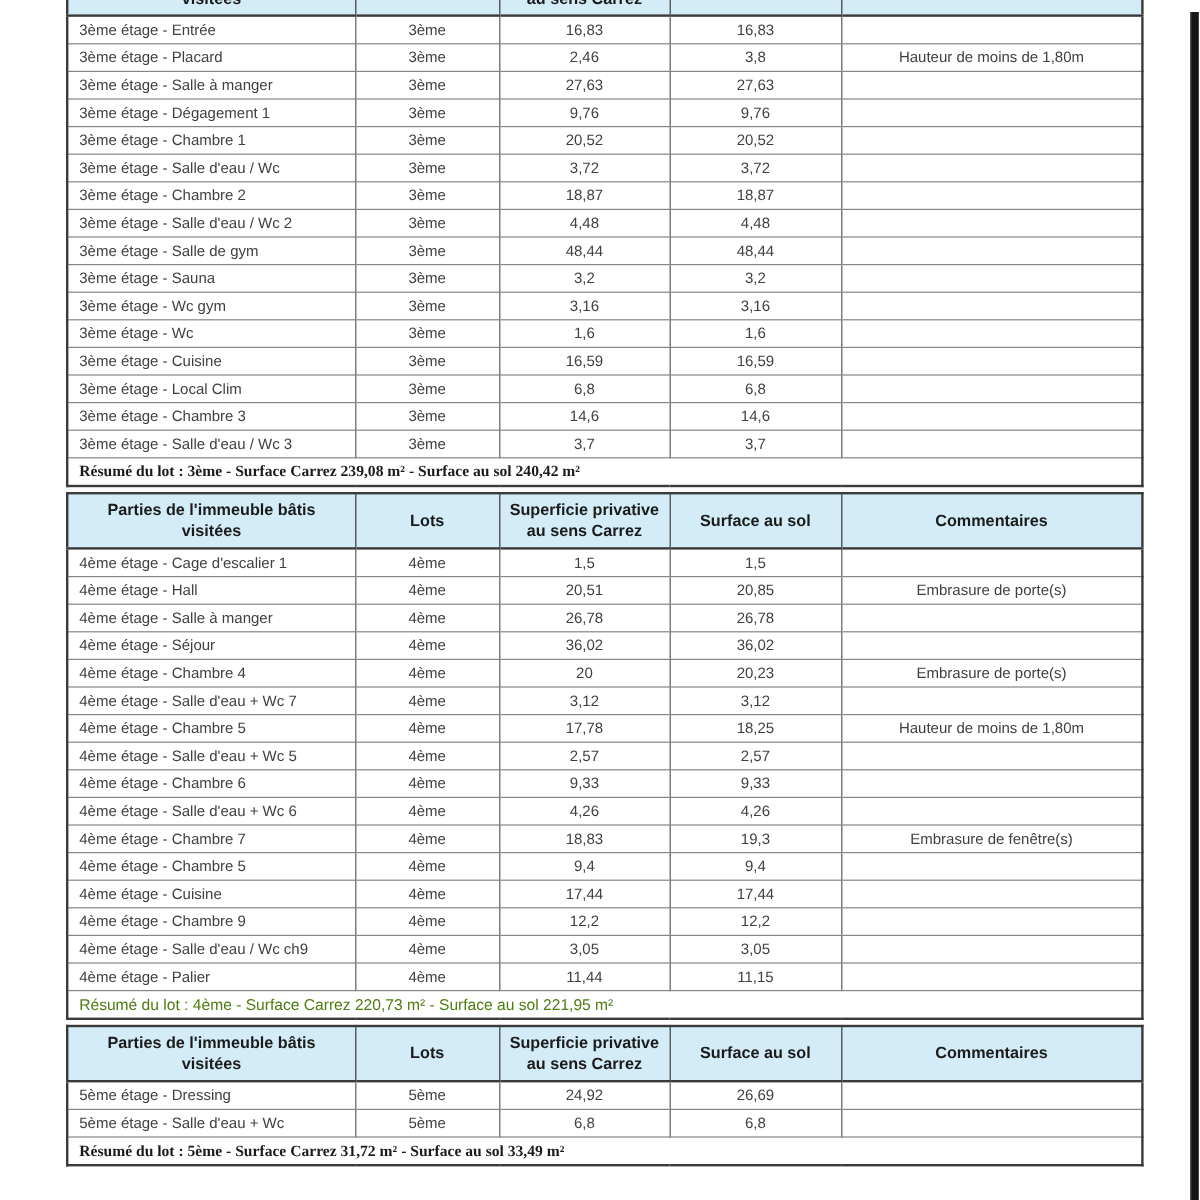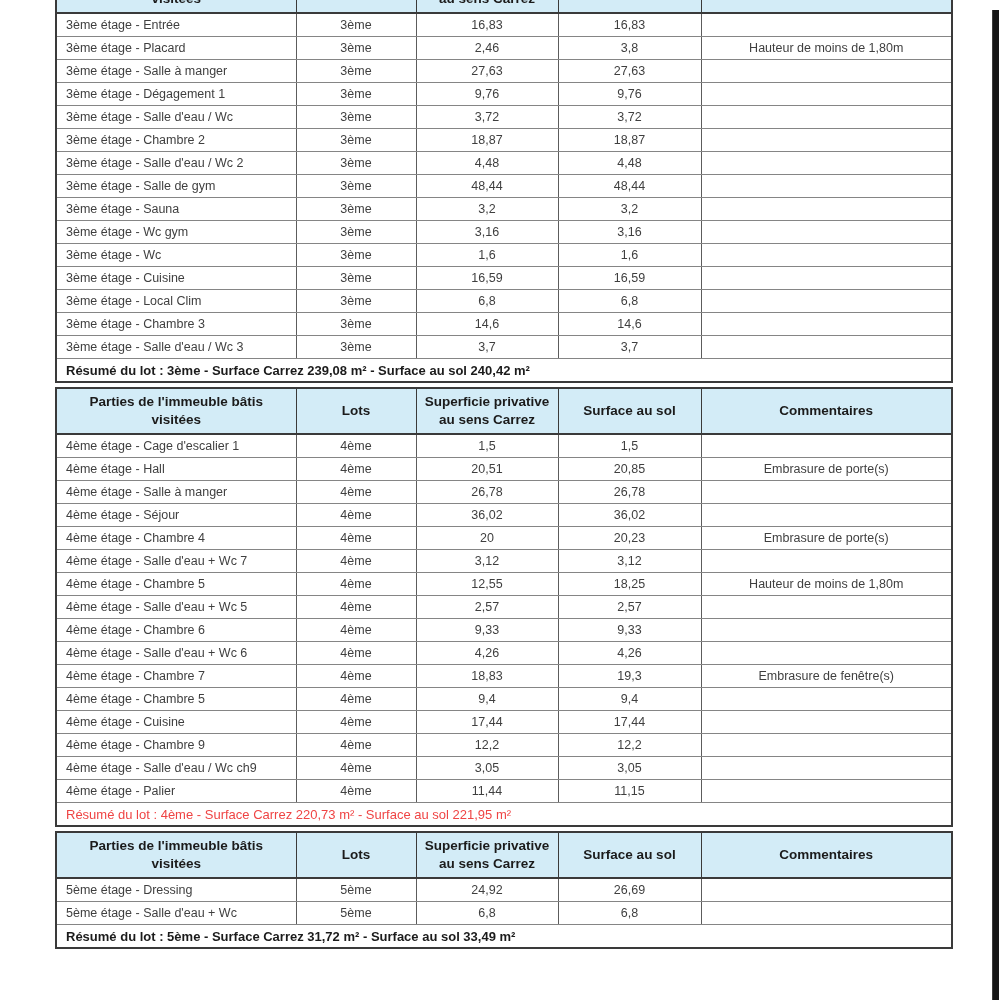--- a/index.html
+++ b/index.html
@@ -52,24 +52,24 @@
     border-right: 1px solid #5c5c5c;
     padding: 0 6px;
     white-space: nowrap;
     overflow: hidden;
   }
   td.cell-label { text-align: left; padding-left: 9px; }
   td.cell-lot, td.cell-carrez, td.cell-sol, td.cell-comment { text-align: center; }
   tr.summary td {
     text-align: left;
     padding-left: 9px;
-    color: #ef4444;
+    color: #4d7c0f;
     font-size: 13px;
   }
-  tr.summary.bold td { font-weight: bold; color: #1b1b1b; }
+  tr.summary.bold td { font-weight: bold; color: #1b1b1b; font-family: Liberation Serif, serif; }
   .scrollbar {
     position: absolute;
     left: 992px;
     top: 10px;
     width: 6px;
     height: 990px;
     background: #161616;
     border-left: 1px solid #3c3c3c;
   }
 </style>
@@ -118,20 +118,27 @@
           <td class="cell-comment"></td>
         </tr>
         <tr>
           <td class="cell-label">3ème étage - Dégagement 1</td>
           <td class="cell-lot">3ème</td>
           <td class="cell-carrez">9,76</td>
           <td class="cell-sol">9,76</td>
           <td class="cell-comment"></td>
         </tr>
         <tr>
+          <td class="cell-label">3ème étage - Chambre 1</td>
+          <td class="cell-lot">3ème</td>
+          <td class="cell-carrez">20,52</td>
+          <td class="cell-sol">20,52</td>
+          <td class="cell-comment"></td>
+        </tr>
+        <tr>
           <td class="cell-label">3ème étage - Salle d'eau / Wc</td>
           <td class="cell-lot">3ème</td>
           <td class="cell-carrez">3,72</td>
           <td class="cell-sol">3,72</td>
           <td class="cell-comment"></td>
         </tr>
         <tr>
           <td class="cell-label">3ème étage - Chambre 2</td>
           <td class="cell-lot">3ème</td>
           <td class="cell-carrez">18,87</td>
@@ -263,21 +270,21 @@
         <tr>
           <td class="cell-label">4ème étage - Salle d'eau + Wc 7</td>
           <td class="cell-lot">4ème</td>
           <td class="cell-carrez">3,12</td>
           <td class="cell-sol">3,12</td>
           <td class="cell-comment"></td>
         </tr>
         <tr>
           <td class="cell-label">4ème étage - Chambre 5</td>
           <td class="cell-lot">4ème</td>
-          <td class="cell-carrez">12,55</td>
+          <td class="cell-carrez">17,78</td>
           <td class="cell-sol">18,25</td>
           <td class="cell-comment">Hauteur de moins de 1,80m</td>
         </tr>
         <tr>
           <td class="cell-label">4ème étage - Salle d'eau + Wc 5</td>
           <td class="cell-lot">4ème</td>
           <td class="cell-carrez">2,57</td>
           <td class="cell-sol">2,57</td>
           <td class="cell-comment"></td>
         </tr>

